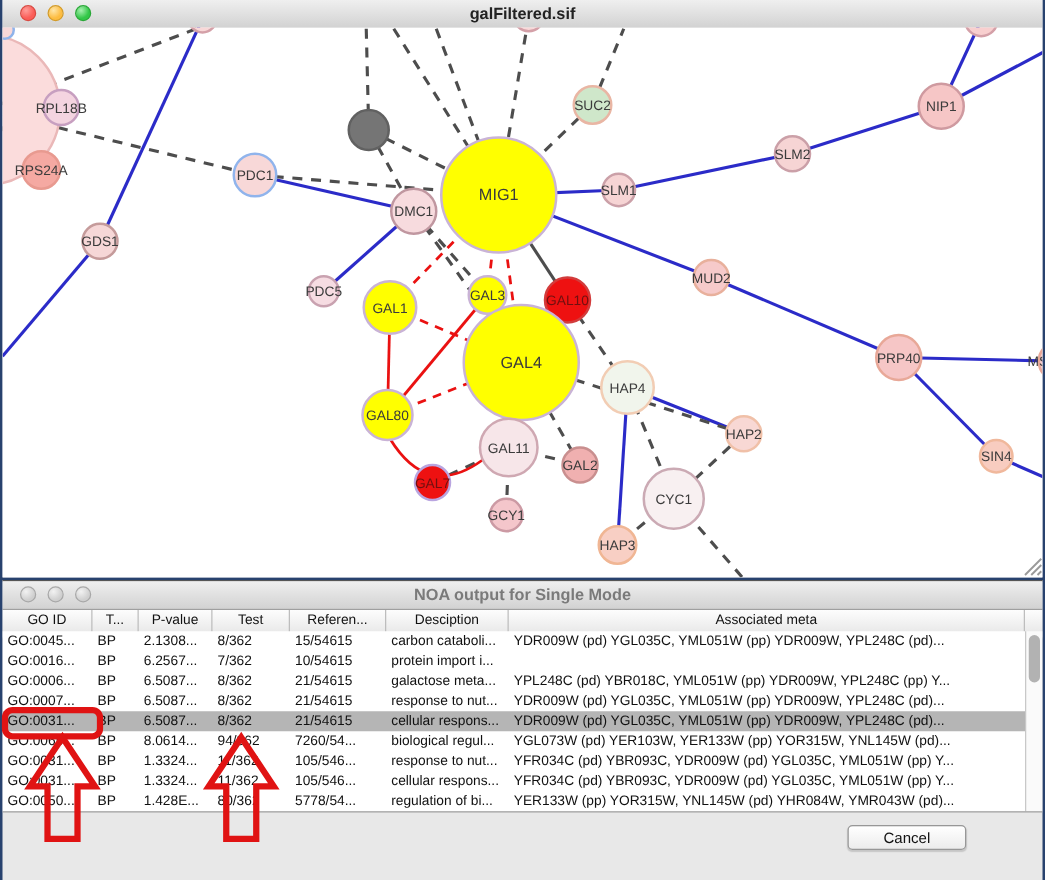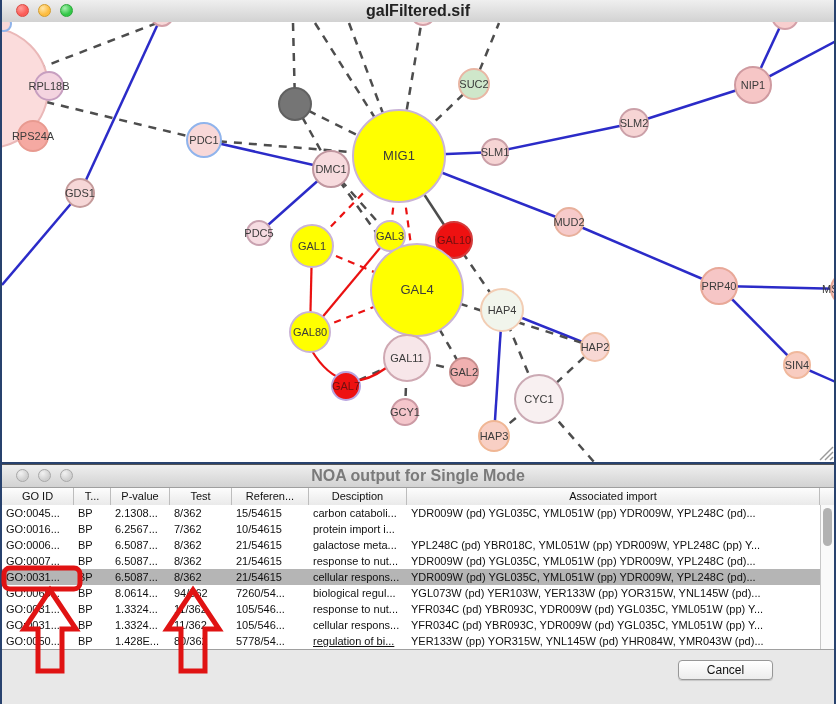--- a/index.html
+++ b/index.html
@@ -4,21 +4,21 @@
 <style>
   html,body{margin:0;padding:0;}
   body{background:#28426e;font-family:"Liberation Sans",sans-serif;}
   .stage{position:relative;width:836px;height:704px;background:#28426e;overflow:hidden;}
   .window{position:absolute;overflow:hidden;}
   #network-window{left:2px;top:0;width:832px;height:462px;background:#ffffff;}
   #noa-window{left:2px;top:464px;width:832px;height:240px;background:#e8e8e8;border-top:1px solid #555;}
   .titlebar{position:relative;height:22px;background:linear-gradient(#efefef,#d2d2d2);
     border-bottom:1px solid #9f9f9f;}
   .titlebar .title{position:absolute;left:0;right:0;top:0;height:22px;line-height:22px;
-    text-align:center;font-size:16px;font-weight:bold;color:#222;}
+    text-align:center;font-size:13px;font-weight:bold;color:#222;}
   .titlebar.inactive .title{color:#7a7a7a;}
   .lights{position:absolute;left:14px;top:4px;height:14px;display:flex;gap:9px;}
   .light{width:13px;height:13px;border-radius:50%;display:inline-block;box-sizing:border-box;}
   .light.red{background:radial-gradient(circle at 35% 30%,#ff9d99,#fb5d58 60%);border:1px solid #d94a42;}
   .light.yellow{background:radial-gradient(circle at 35% 30%,#ffe6a8,#fdbc40 60%);border:1px solid #d39c2b;}
   .light.green{background:radial-gradient(circle at 35% 30%,#a8f0b0,#33c748 60%);border:1px solid #2aa838;}
   .light.gray{background:radial-gradient(circle at 35% 30%,#f2f2f2,#cfcfcf 65%);border:1px solid #a8a8a8;}
   #net-canvas{position:absolute;left:0;top:22px;width:832px;height:440px;background:#fff;}
   
   .thead{position:absolute;left:0;top:23px;width:832px;height:23px;display:flex;
@@ -191,21 +191,21 @@
       </div>
       <div class="title">NOA output for Single Mode</div>
     </div>
     <div class="thead" id="thead">
         <div class="th" style="width: 72px;">GO ID</div>
         <div class="th" style="width: 37px;">T...</div>
         <div class="th" style="width: 59px;">P-value</div>
         <div class="th" style="width: 62px;">Test</div>
         <div class="th" style="width: 77px;">Referen...</div>
         <div class="th" style="width: 98px;">Desciption</div>
-        <div class="th" style="width: 413px;">Associated import</div>
+        <div class="th" style="width: 413px;">Associated meta</div>
       </div>
     <div class="tbody" id="tbody">
         <div class="trow">
           <div class="td" style="width: 72px;">GO:0045...</div>
           <div class="td" style="width: 37px;">BP</div>
           <div class="td" style="width: 59px;">2.1308...</div>
           <div class="td" style="width: 62px;">8/362</div>
           <div class="td" style="width: 77px;">15/54615</div>
           <div class="td" style="width: 98px;">carbon cataboli...</div>
           <div class="td" style="width: 413px;">YDR009W (pd) YGL035C, YML051W (pp) YDR009W, YPL248C (pd)...</div>
@@ -271,21 +271,21 @@
           <div class="td" style="width: 77px;">105/546...</div>
           <div class="td" style="width: 98px;">cellular respons...</div>
           <div class="td" style="width: 413px;">YFR034C (pd) YBR093C, YDR009W (pd) YGL035C, YML051W (pp) Y...</div>
         </div>
         <div class="trow">
           <div class="td" style="width: 72px;">GO:0050...</div>
           <div class="td" style="width: 37px;">BP</div>
           <div class="td" style="width: 59px;">1.428E...</div>
           <div class="td" style="width: 62px;">80/362</div>
           <div class="td" style="width: 77px;">5778/54...</div>
-          <div class="td" style="width: 98px; text-decoration: underline;">regulation of bi...</div>
+          <div class="td" style="width: 98px;">regulation of bi...</div>
           <div class="td" style="width: 413px;">YER133W (pp) YOR315W, YNL145W (pd) YHR084W, YMR043W (pd)...</div>
         </div>
       </div>
     <div class="table-right">
       <div class="thumb"></div>
     </div>
     <div class="table-bottom-line"></div>
     <button class="mac-btn" id="cancel-btn">Cancel</button>
   </div>
 

